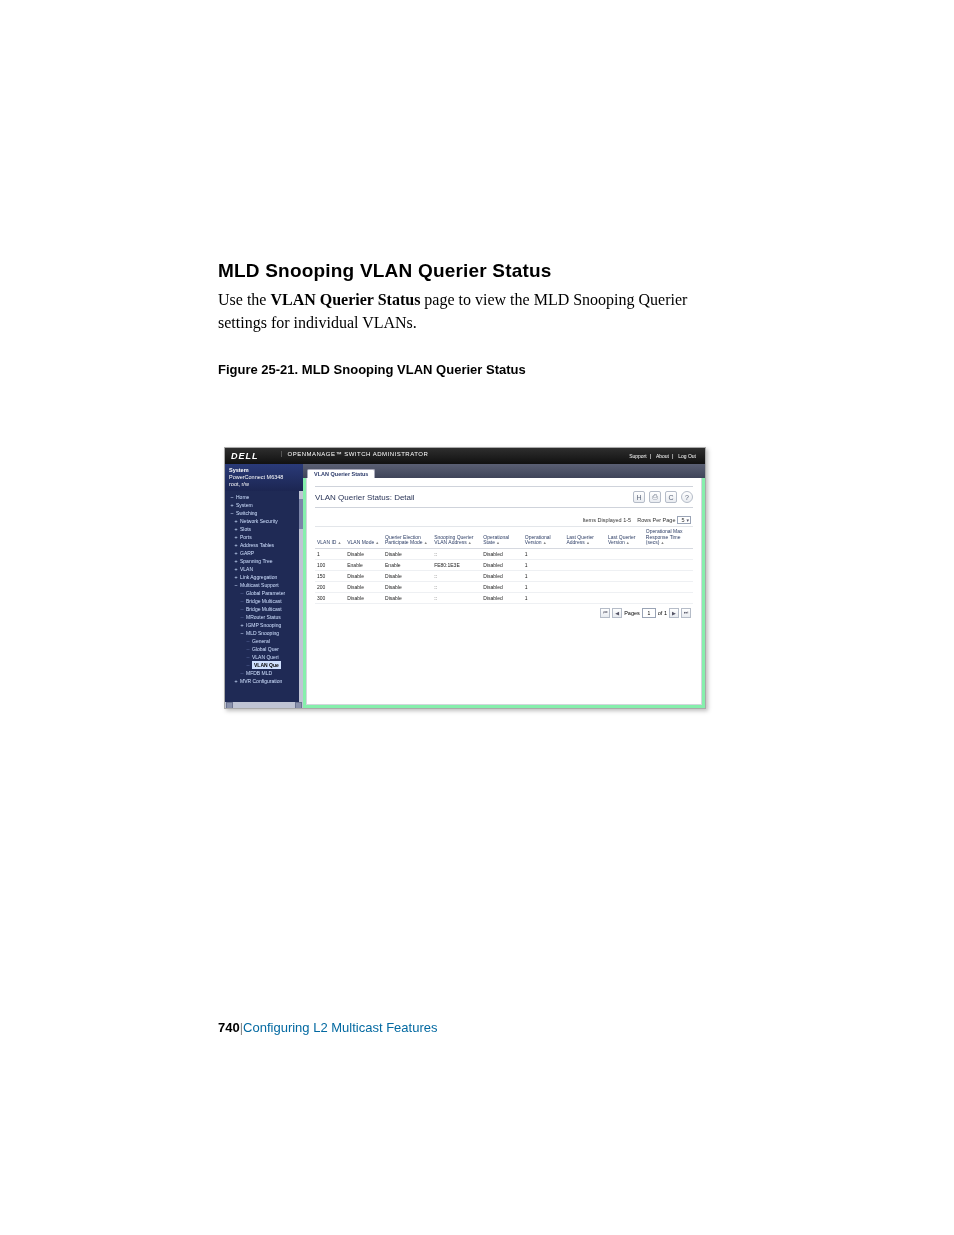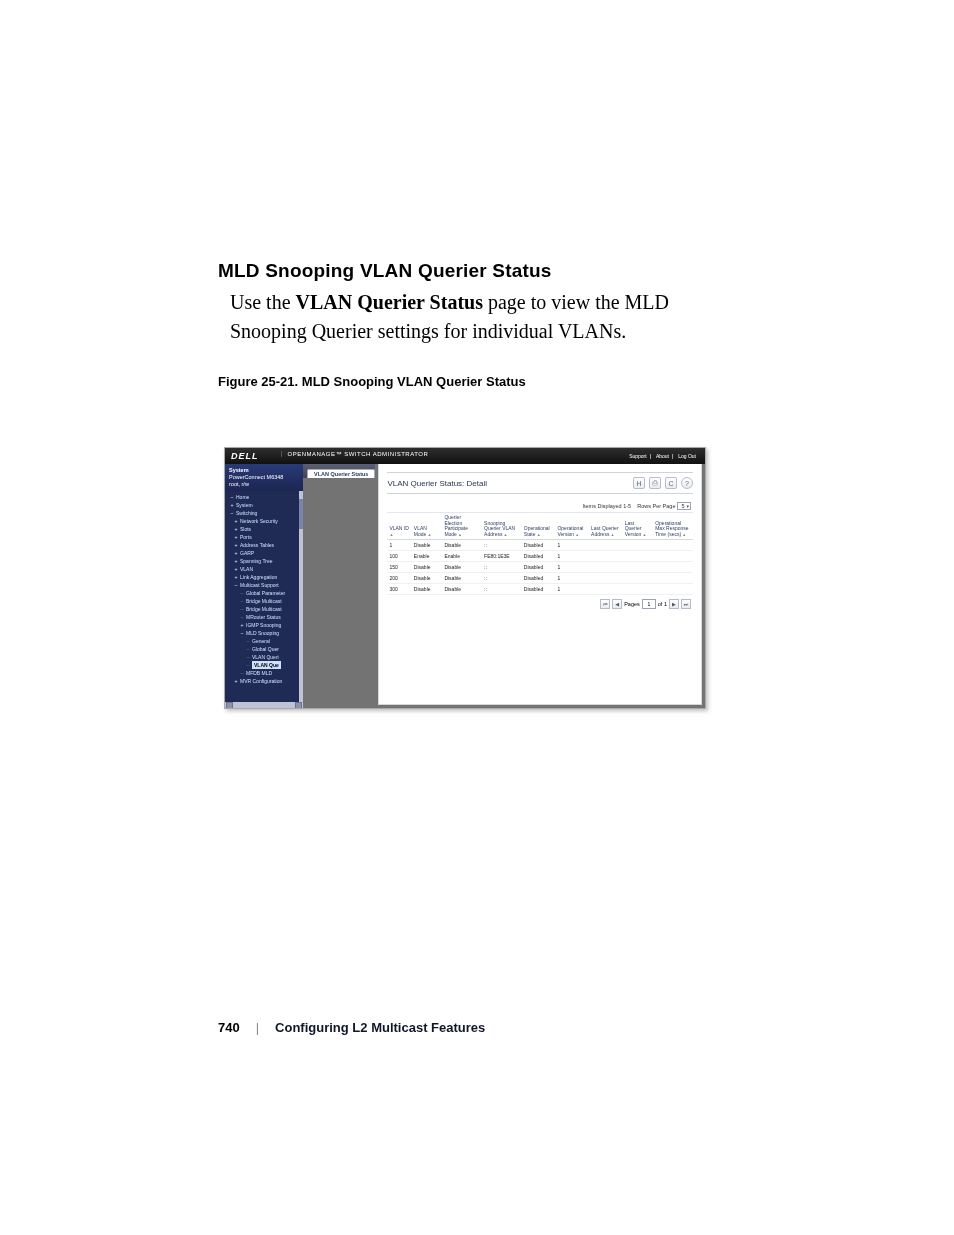--- a/index.html
+++ b/index.html
@@ -20,23 +20,23 @@
   }
   .section-title {
     font-family: "Helvetica Neue", Arial, sans-serif;
     font-weight: bold;
     font-size: 19px;
     margin: 0 0 6px 0;
     letter-spacing: 0.2px;
   }
   .body-text {
     font-family: Georgia, "Times New Roman", serif;
-    font-size: 20px;
+    font-size: 16px;
     line-height: 1.45;
-    margin: 0 0 14px 12px;
+    margin: 0 0 14px 0;
   }
   .body-text b {
     font-weight: bold;
   }
   .arrow {
     font-family: Arial, sans-serif;
   }
   .fig-caption {
     font-family: "Helvetica Neue", Arial, sans-serif;
     font-weight: bold;
@@ -167,21 +167,22 @@
     align-items: center;
     justify-content: space-between;
     padding: 0 1px;
   }
   .hscroll .arrowbtn { width:5px;height:5px;background:#8a92ac;border:1px solid #6a7290; }
 
   
   .main {
     flex: 1;
     display: flex;
-    background: #737373;
+    flex-direction: column;
+    background: #86efac;
   }
   .tabbar {
     height: 14px;
     display: flex;
     align-items: flex-end;
     padding-left: 4px;
     background: linear-gradient(#5a5f73, #3f4459);
   }
   .tab {
     background: #fff;
@@ -264,25 +265,25 @@
     align-items:center;justify-content:center;background:#fff;
   }
 
   
   .footer {
     position:absolute;
     left:218px;
     top:1020px;
     font-family:"Helvetica Neue", Arial, sans-serif;
     font-size:13px;
-    display:flex;align-items:center;gap:16px;
+    display:flex;align-items:center;
   }
   .footer .pnum{font-weight:bold;}
   .footer .sep{color:#888;}
-  .footer .sect{font-weight:bold;color:#0f172a;}
+  .footer .sect{font-weight:normal;color:#0369a1;}
 </style>
 </head>
 <body>
 
 <div class="page">
   <h3 class="section-title">MLD Snooping VLAN Querier Status</h3>
 
   <p class="body-text">
     <span>Use the </span><b>VLAN Querier Status</b><span> page to view the MLD Snooping Querier settings for individual VLANs.</span>
   </p>

